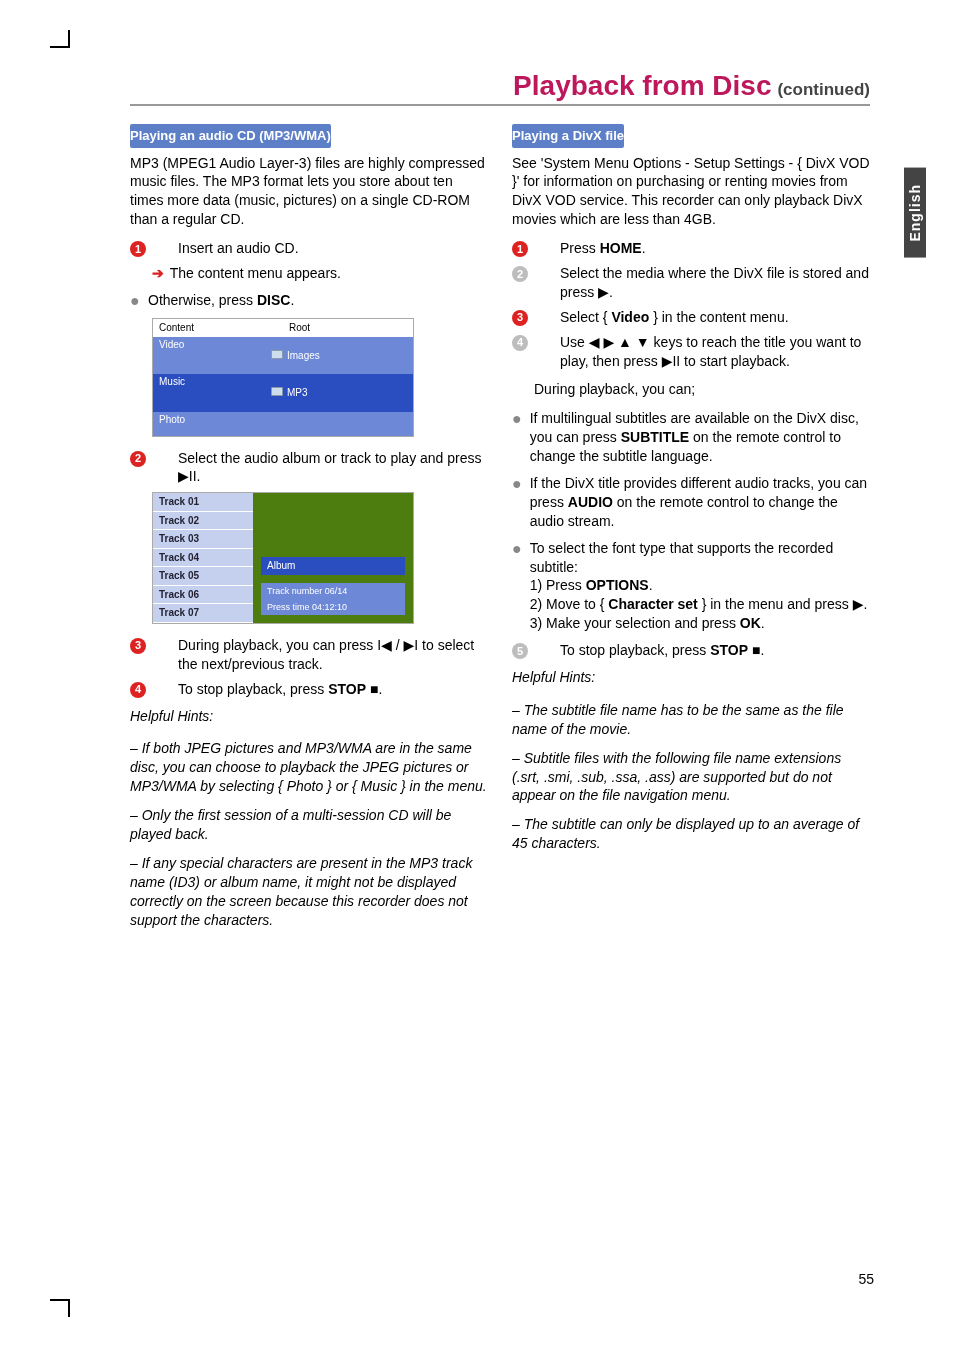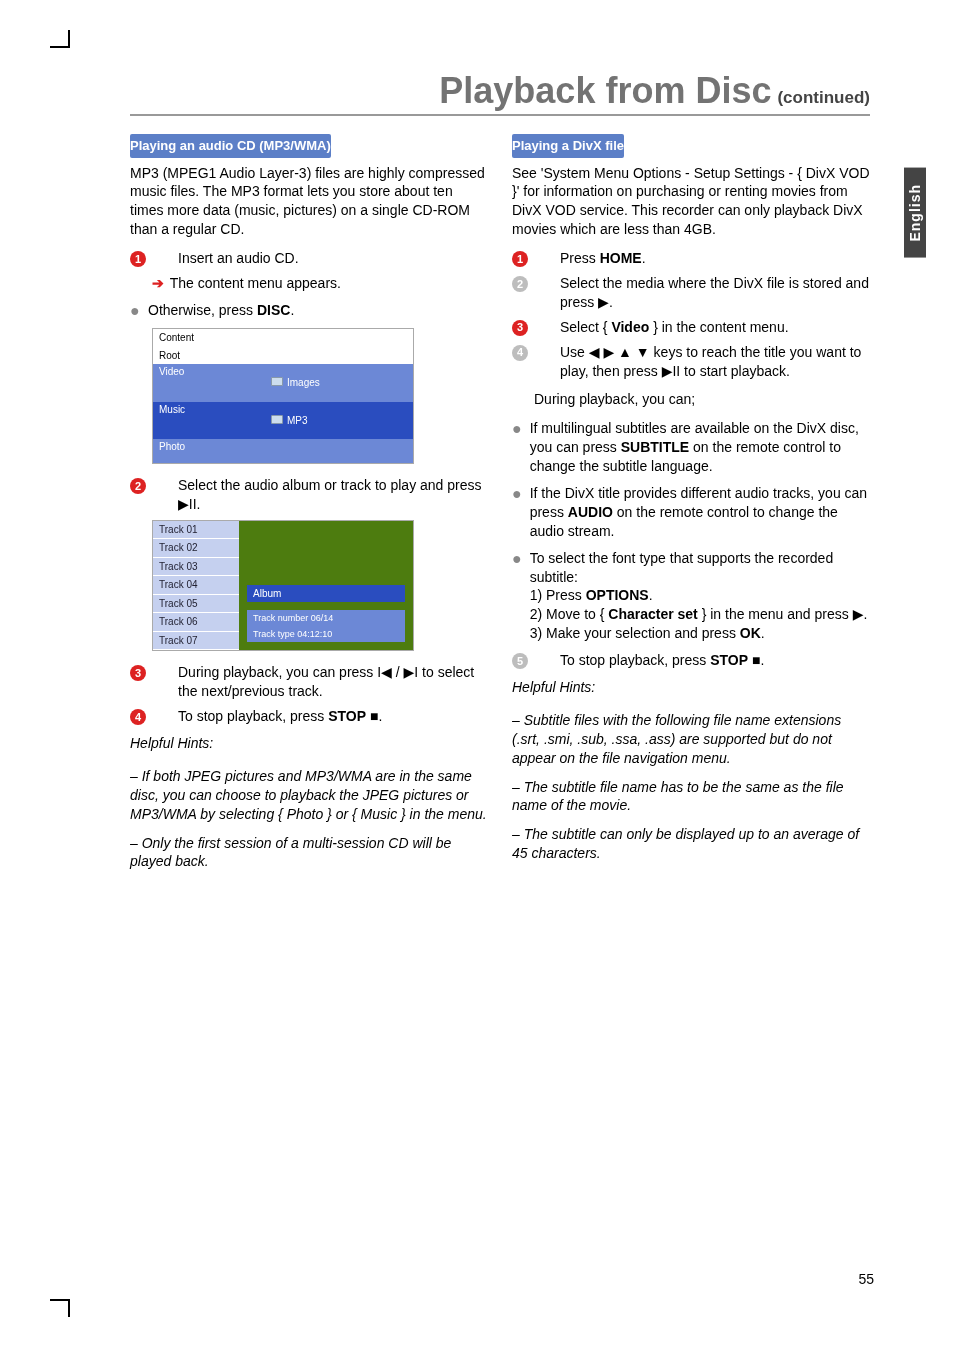--- a/index.html
+++ b/index.html
@@ -19,23 +19,23 @@
     width: 740px;
   }
   .header-line {
     border-bottom: 2px solid #999;
     display: flex;
     justify-content: flex-end;
     align-items: baseline;
     padding-bottom: 2px;
   }
   .header-title {
-    font-size: 36px;
-    font-weight: bold;
-    color: #737373;
+    font-size: 28px;
+    font-weight: bold;
+    color: #be185d;
   }
   .header-sub {
     font-size: 17px;
     font-weight: bold;
     color: #444;
     margin-left: 6px;
   }
   .columns {
     display: flex;
     gap: 24px;
@@ -107,31 +107,31 @@
   b { font-weight: bold; }
   .italic { font-style: italic; }
   .hints-title { font-style: italic; margin-top: 8px; }
   .glyph { font-family: Arial; }
   .screenshot {
     margin: 6px 0 12px 22px;
   }
   .shot1 {
     width: 260px; border: 1px solid #aaa; font-size: 10px;
   }
-  .shot1-head { display: flex; flex-direction: column; }
+  .shot1-head { display: flex; }
   .shot1-head div { flex: 1; padding: 2px 6px; }
   .shot1-row { display: flex; }
   .shot1-row .left { width: 100px; padding: 1px 6px; }
   .shot1-row .right { flex: 1; padding: 12px 6px; display:flex; align-items:center; gap:4px;}
   .sel { background: #2a4dbf; color: #fff; }
   .dim { background: #6c88d6; color: #fff; }
   .shot2 {
     width: 260px; border: 1px solid #aaa; font-size: 10px; display:flex;
   }
-  .shot2 .left { width: 86px; background: #7dd3fc;}
+  .shot2 .left { width: 100px; background: #7dd3fc; font-weight: bold;}
   .shot2 .left div { padding: 2px 6px; border-bottom: 1px solid #fff; background:#c5d0ef; color:#223; }
   .shot2 .right { flex:1; background:#4d7c0f; color:#fff; display:flex; flex-direction:column; justify-content:flex-end; padding:6px 8px 8px; }
   .shot2 .right .album { background:#2a4dbf; padding:2px 6px; margin-bottom:8px; }
   .shot2 .right .meta { background:#6c88d6; padding:2px 6px; font-size:9px; }
   .side-tab {
     position: absolute;
     right: 28px;
     top: 168px;
     background: #444;
     color: #fff;
@@ -242,21 +242,21 @@
             <div>Track 02</div>
             <div>Track 03</div>
             <div>Track 04</div>
             <div>Track 05</div>
             <div>Track 06</div>
             <div>Track 07</div>
           </div>
           <div class="right">
             <div class="album">Album</div>
             <div class="meta">Track number  06/14</div>
-            <div class="meta">Track type   04:12:10</div>
+            <div class="meta">Press time   04:12:10</div>
           </div>
         </div>
       </div>
 
       <div class="step">
         <div class="badge red">3</div>
         <div class="body">
           <span>During playback, you can press </span><span class="glyph">I◀</span> / <span class="glyph">▶I</span><span> to select the next/previous track.</span>
         </div>
       </div>
@@ -264,20 +264,21 @@
       <div class="step">
         <div class="badge red">4</div>
         <div class="body">
           <span>To stop playback, press </span><b>STOP</b> <span class="glyph">■</span>.
         </div>
       </div>
 
       <p class="hints-title">Helpful Hints:</p>
       <p class="para italic">–  If both JPEG pictures and MP3/WMA are in the same disc, you can choose to playback the JPEG pictures or MP3/WMA by selecting { Photo } or { Music } in the menu.</p>
       <p class="para italic">–  Only the first session of a multi-session CD will be played back.</p>
+      <p class="para italic">–  If any special characters are present in the MP3 track name (ID3) or album name, it might not be displayed correctly on the screen because this recorder does not support the characters.</p>
     </div>
 
     <div class="col">
       <div class="section-bar">Playing a DivX file</div>
       <p class="para">See 'System Menu Options - Setup Settings - { DivX VOD }' for information on purchasing or renting movies from DivX VOD service. This recorder can only playback DivX movies which are less than 4GB.</p>
 
       <div class="step">
         <div class="badge red">1</div>
         <div class="body">
           <span>Press </span><b>HOME</b>.
@@ -330,20 +331,20 @@
       </div>
 
       <div class="step">
         <div class="badge">5</div>
         <div class="body">
           <span>To stop playback, press </span><b>STOP</b> <span class="glyph">■</span>.
         </div>
       </div>
 
       <p class="hints-title">Helpful Hints:</p>
+      <p class="para italic">–  The subtitle file name has to be the same as the file name of the movie.</p>
       <p class="para italic">–  Subtitle files with the following file name extensions (.srt, .smi, .sub, .ssa, .ass) are supported but do not appear on the file navigation menu.</p>
-      <p class="para italic">–  The subtitle file name has to be the same as the file name of the movie.</p>
       <p class="para italic">–  The subtitle can only be displayed up to an average of 45 characters.</p>
     </div>
   </div>
 </div>
 
 <div class="page-num">55</div>
 
 </body></html>

